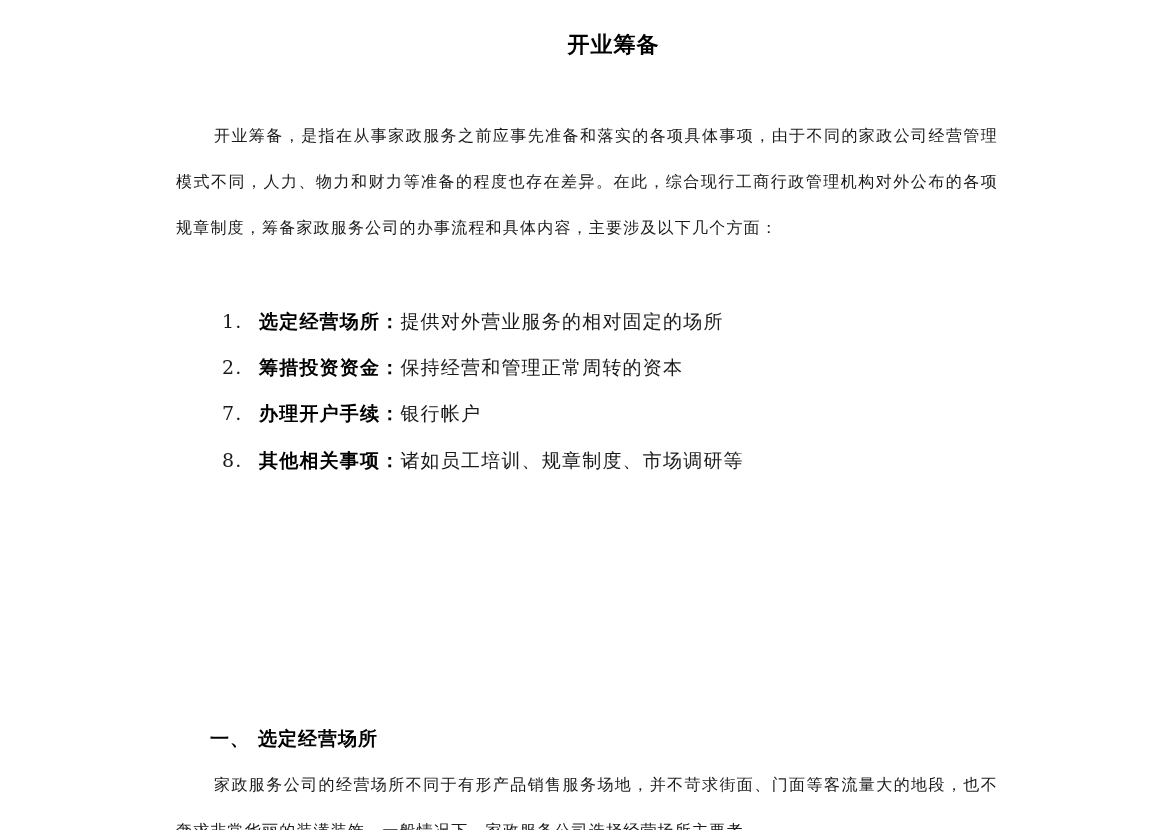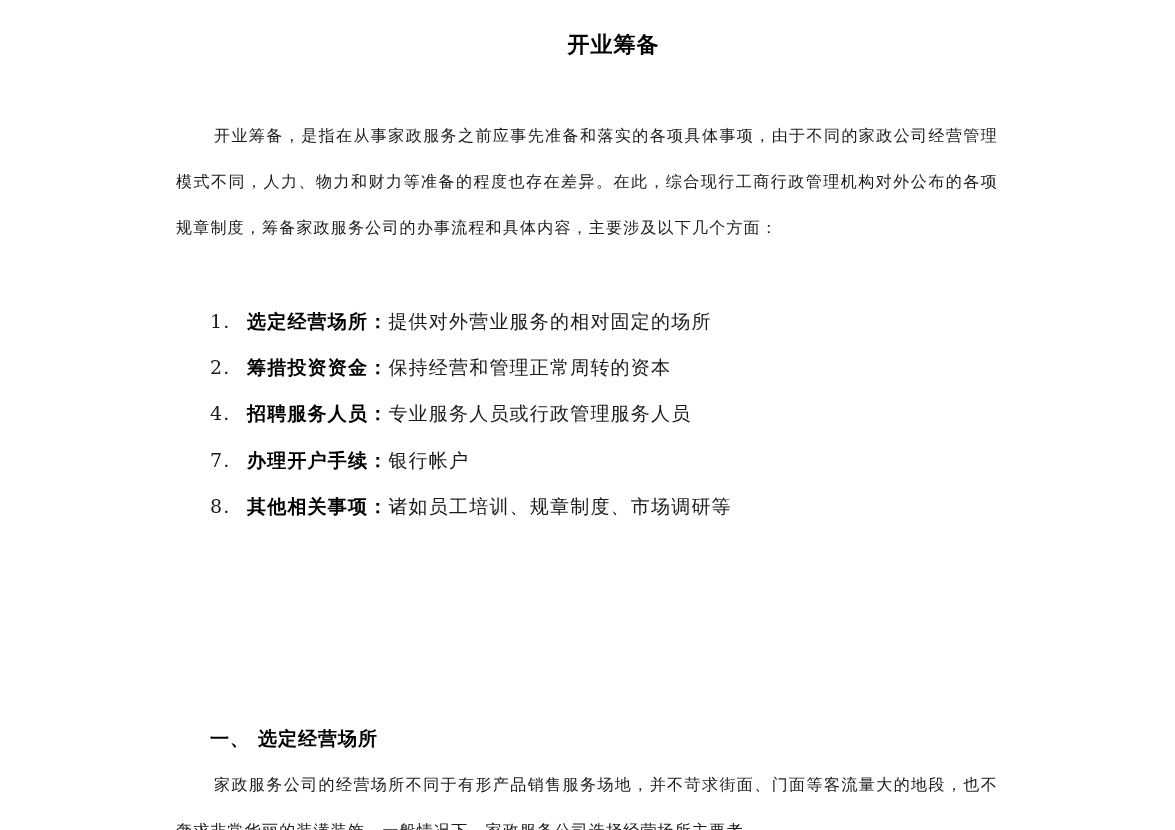--- a/index.html
+++ b/index.html
@@ -43,21 +43,21 @@
       font-size: 16px;
       line-height: 46px;
       text-align: justify;
       text-indent: 38px;
       margin: 0;
       letter-spacing: 1.2px;
     }
     .intro { top: 113px; }
     .list {
       position: absolute;
-      left: 210px;
+      left: 222px;
       top: 298px;
       margin: 0;
       padding: 0;
       list-style: none;
     }
     .list-item {
       height: 46.2px;
       line-height: 46px;
       font-size: 19px;
       white-space: nowrap;
@@ -111,23 +111,20 @@
   <p class="para intro">开业筹备，是指在从事家政服务之前应事先准备和落实的各项具体事项，由于不同的家政公司经营管理模式不同，人力、物力和财力等准备的程度也存在差异。在此，综合现行工商行政管理机构对外公布的各项规章制度，筹备家政服务公司的办事流程和具体内容，主要涉及以下几个方面：</p>
 
   <ul class="list">
     <li class="list-item">
       <span class="list-num">1.</span><span class="list-key">选定经营场所：</span><span class="list-desc">提供对外营业服务的相对固定的场所</span>
     </li>
     <li class="list-item">
       <span class="list-num">2.</span><span class="list-key">筹措投资资金：</span><span class="list-desc">保持经营和管理正常周转的资本</span>
     </li>
     <li class="list-item">
-      <span class="list-num">4.</span><span class="list-key">招聘服务人员：</span><span class="list-desc">专业服务人员或行政管理服务人员</span>
-    </li>
-    <li class="list-item">
       <span class="list-num">7.</span><span class="list-key">办理开户手续：</span><span class="list-desc">银行帐户</span>
     </li>
     <li class="list-item">
       <span class="list-num">8.</span><span class="list-key">其他相关事项：</span><span class="list-desc">诸如员工培训、规章制度、市场调研等</span>
     </li>
   </ul>
 
   <div class="section-heading">
     <span class="sec-num">一、</span><span>选定经营场所</span>
   </div>

